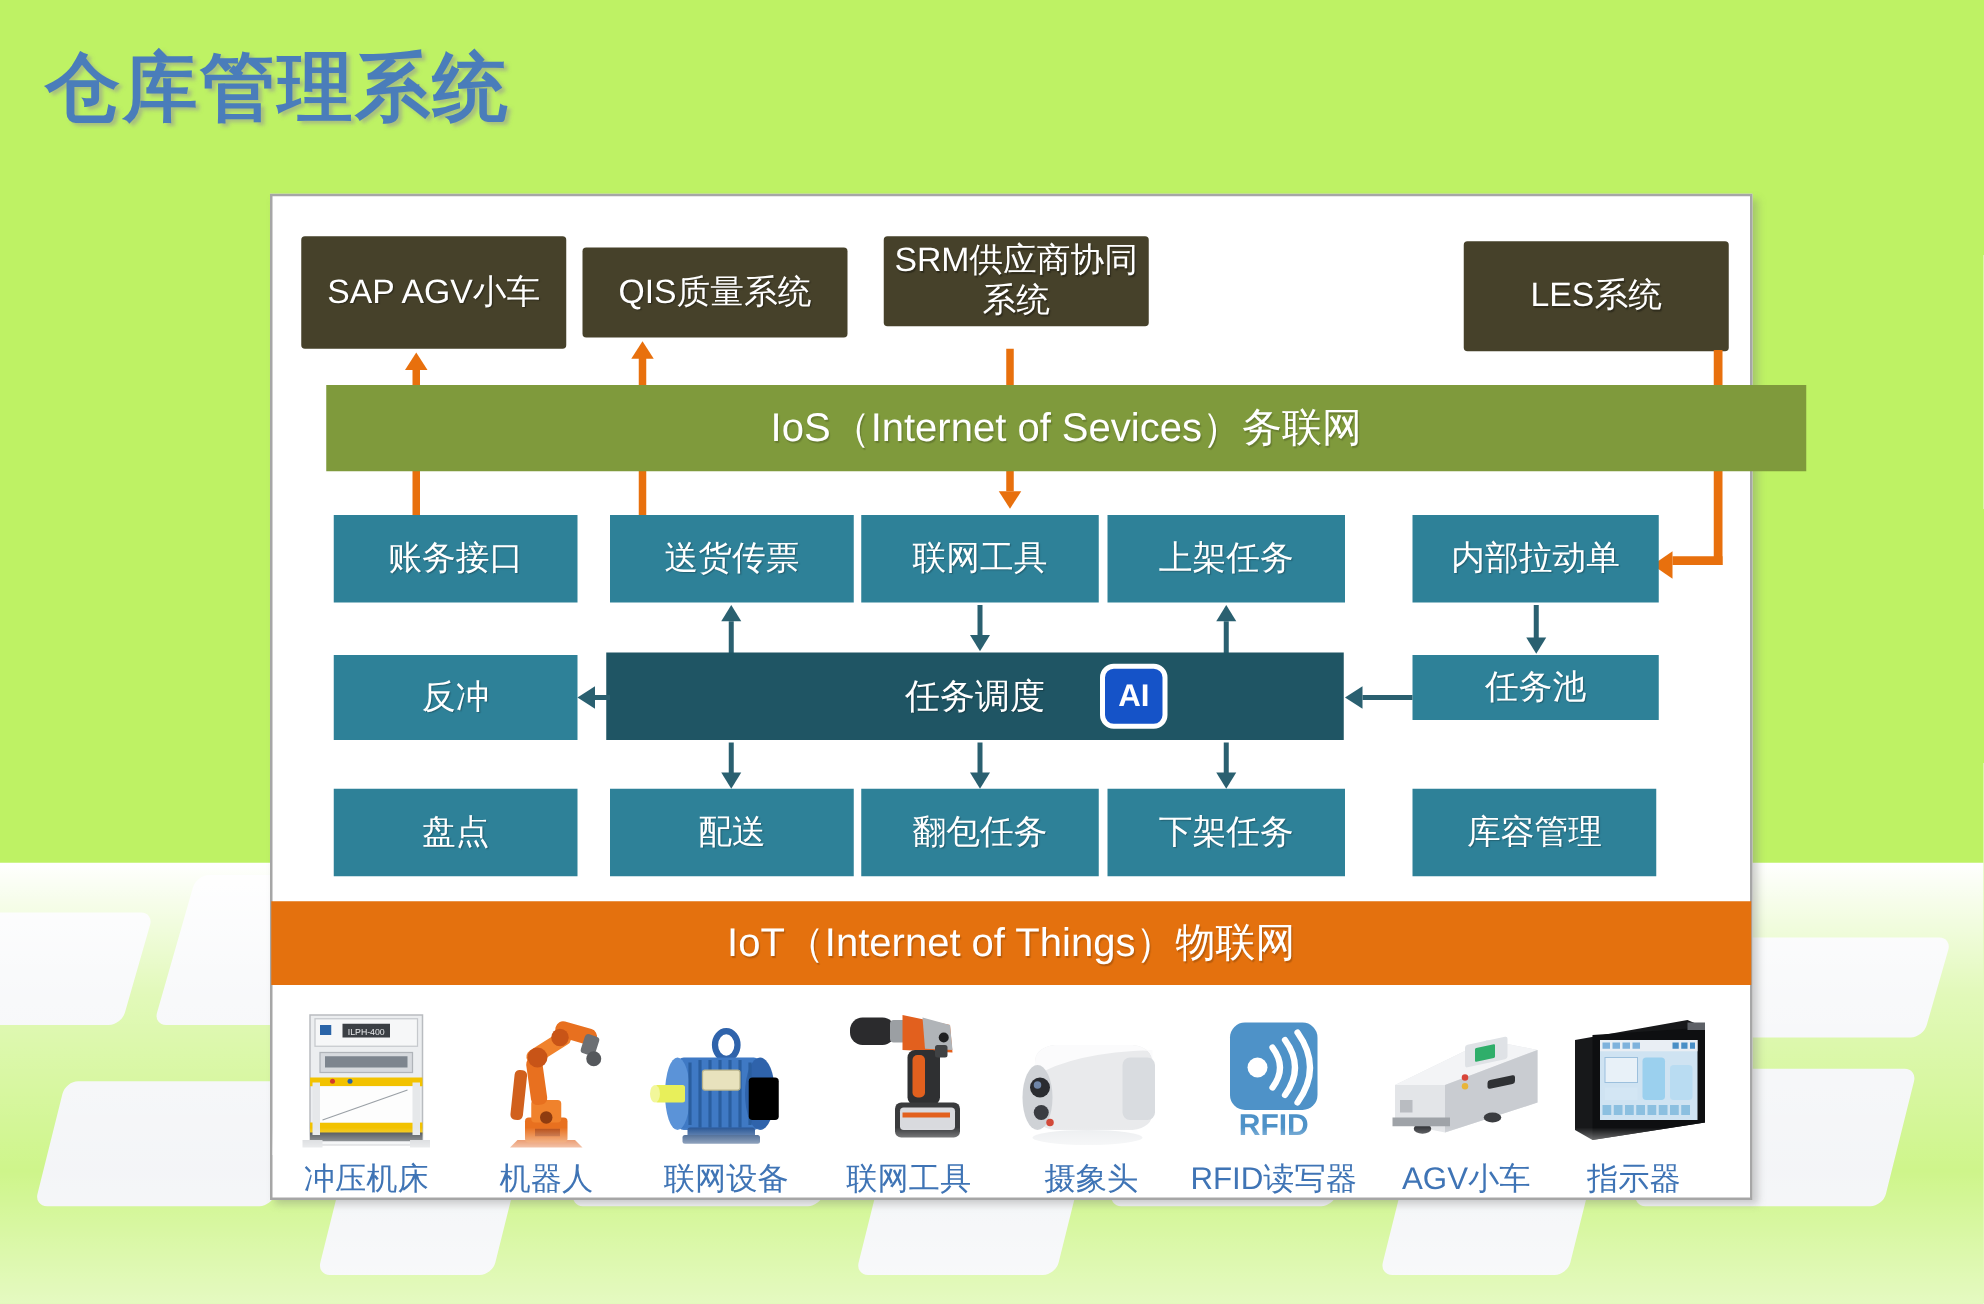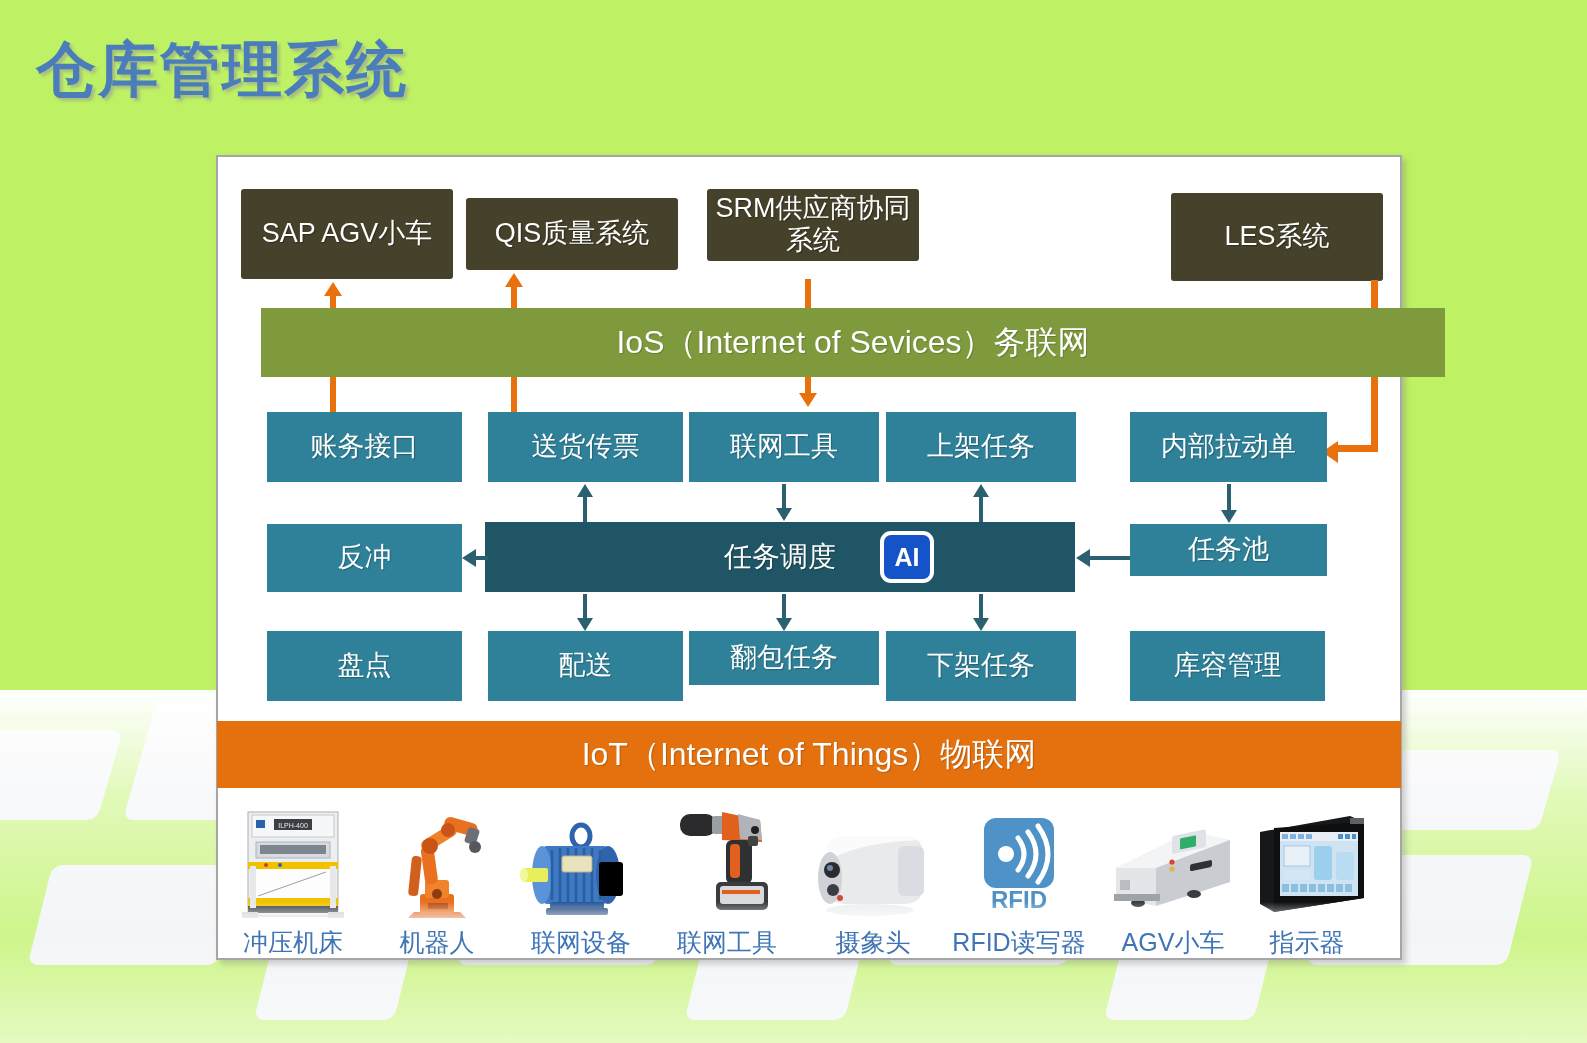--- a/index.html
+++ b/index.html
@@ -322,21 +322,21 @@
     <div class="line-v t-line" style="left:979px;top:594px;width:4px;height:26px;"></div>
     <div class="arrow-down t-down" style="left:973px;top:618px;"></div>
   </div>
 
   <div class="node svc-box" style="left:267px;top:631px;width:195px;height:70px;">
     <span>盘点</span>
   </div>
   <div class="node svc-box" style="left:488px;top:631px;width:195px;height:70px;">
     <span>配送</span>
   </div>
-  <div class="node svc-box" style="left:689px;top:631px;width:190px;height:54px;align-items:center;">
+  <div class="node svc-box" style="left:689px;top:631px;width:190px;height:70px;align-items:center;">
     <span>翻包任务</span>
   </div>
   <div class="node svc-box" style="left:886px;top:631px;width:190px;height:70px;">
     <span>下架任务</span>
   </div>
   <div class="node svc-box" style="left:1130px;top:631px;width:195px;height:70px;">
     <span>库容管理</span>
   </div>
 
   <div class="band band-iot" style="left:217px;top:721px;width:1184px;height:67px;">

